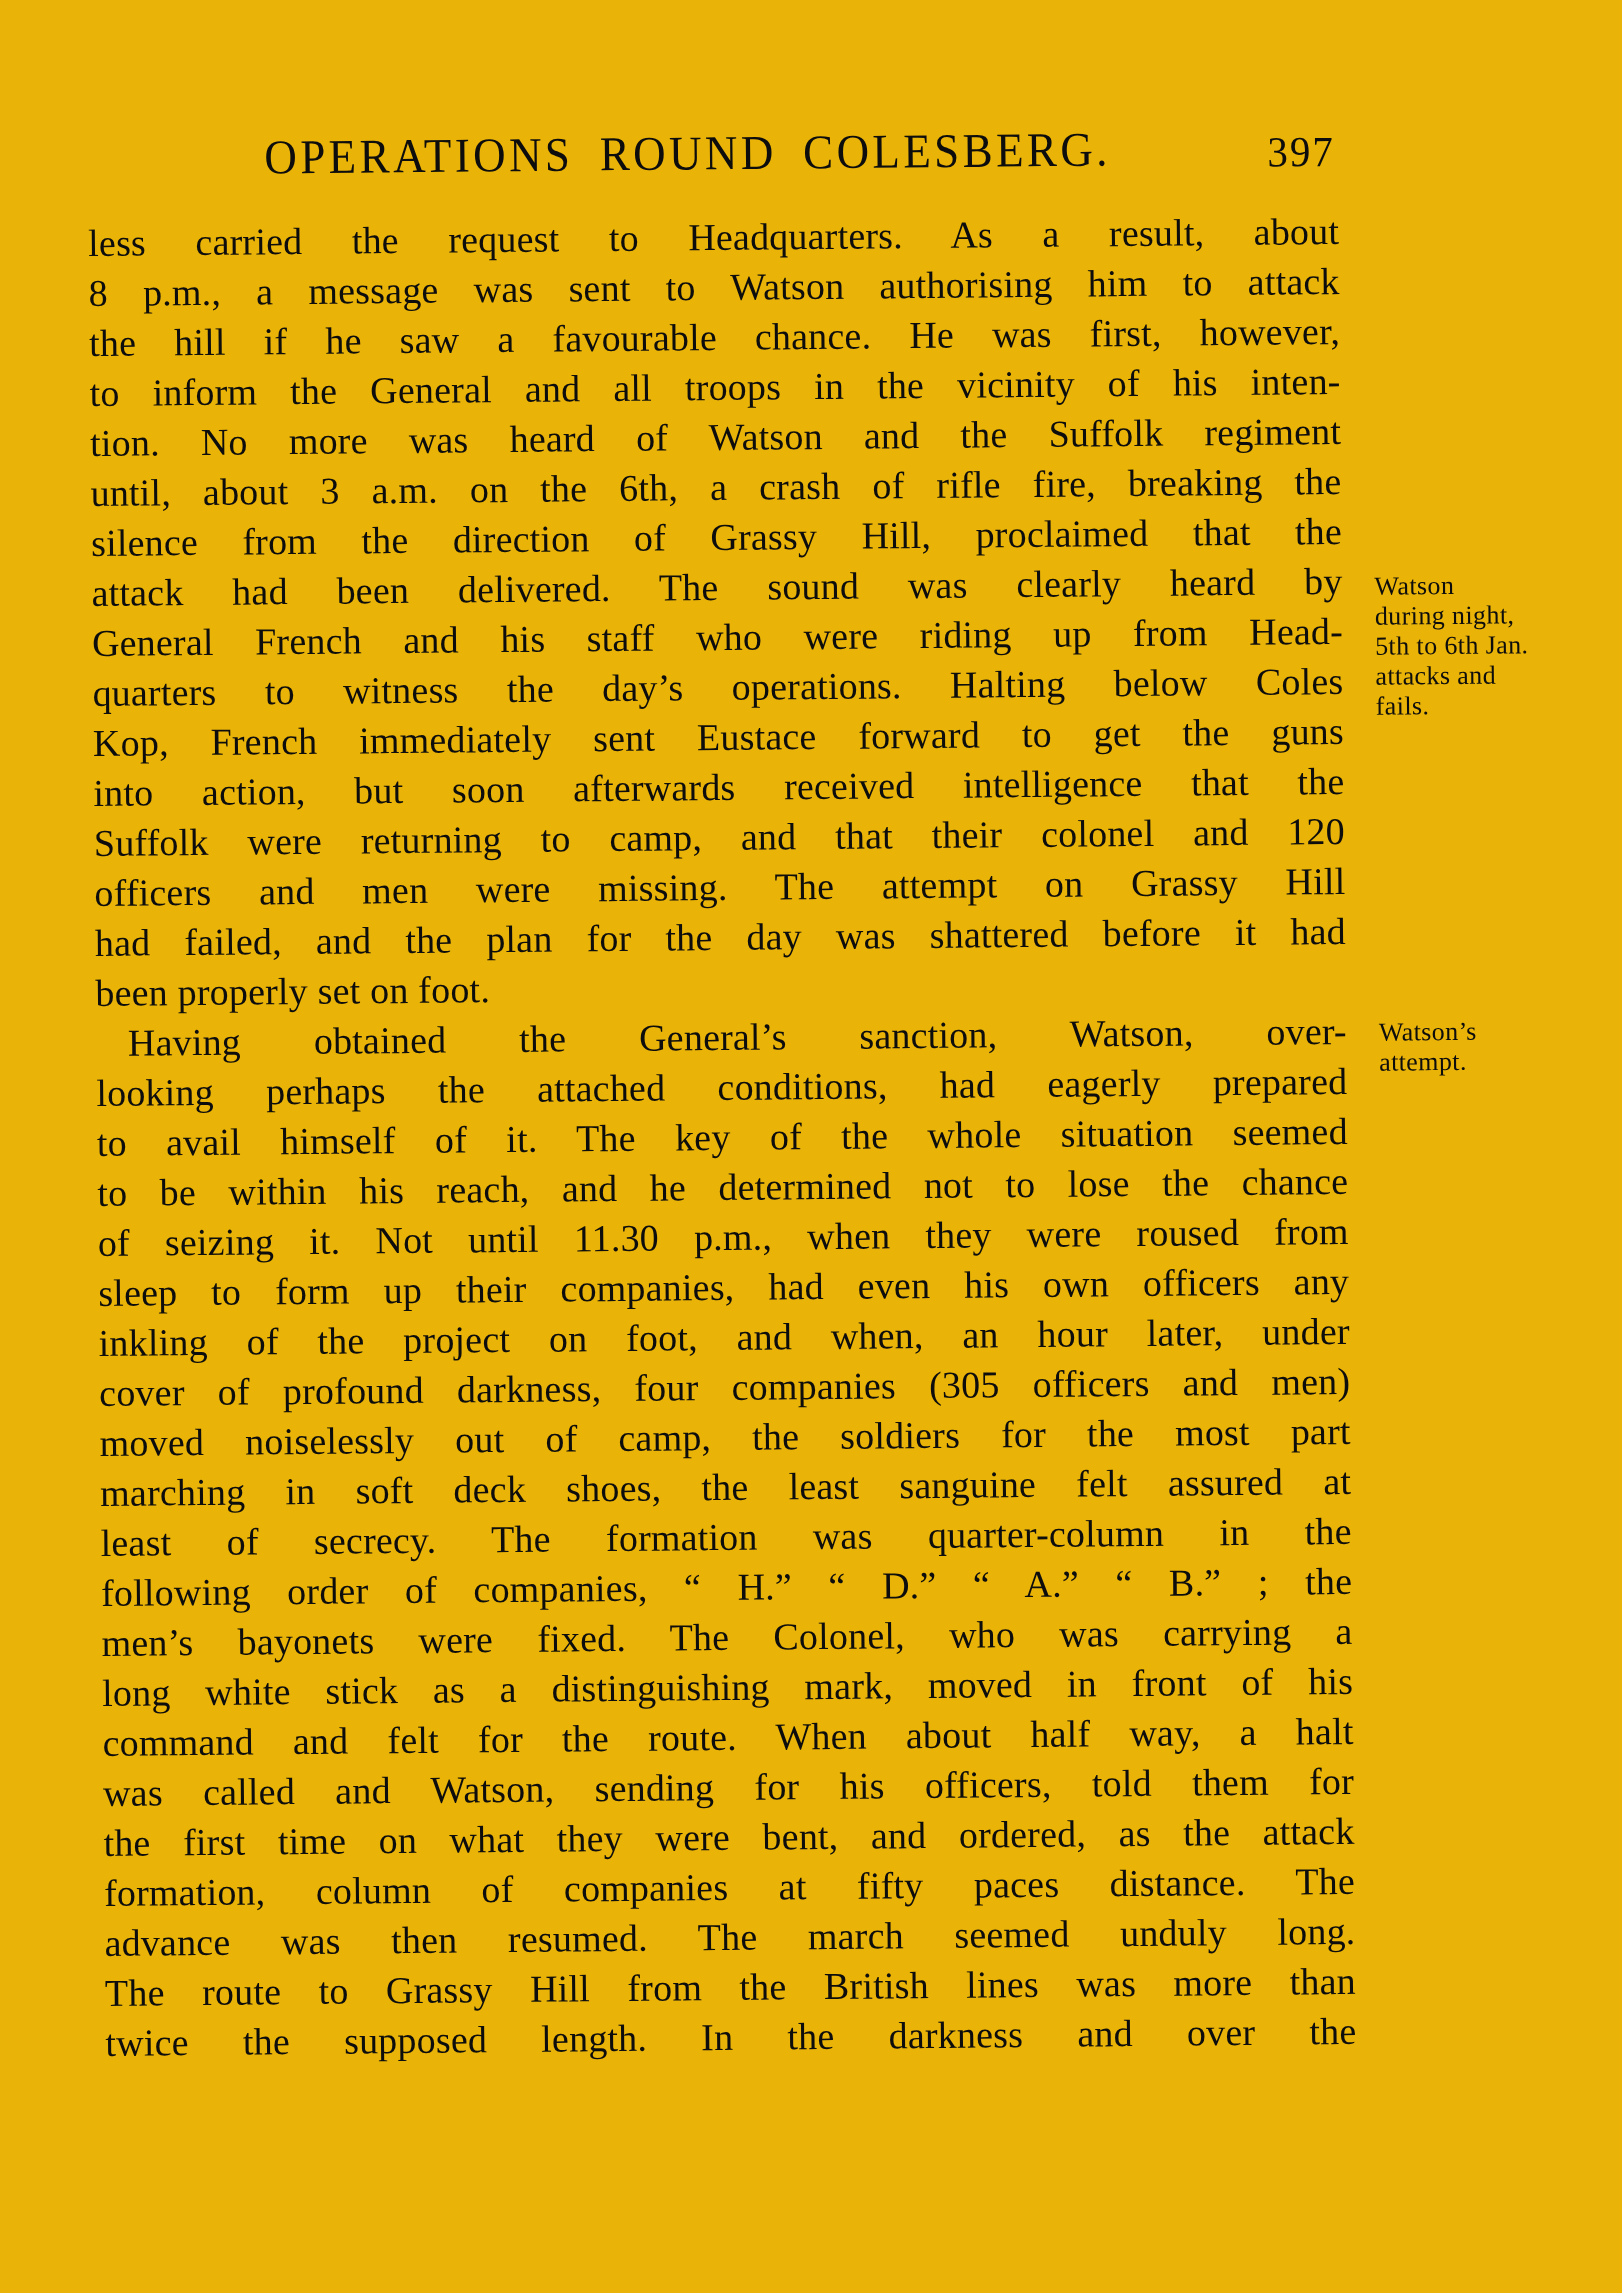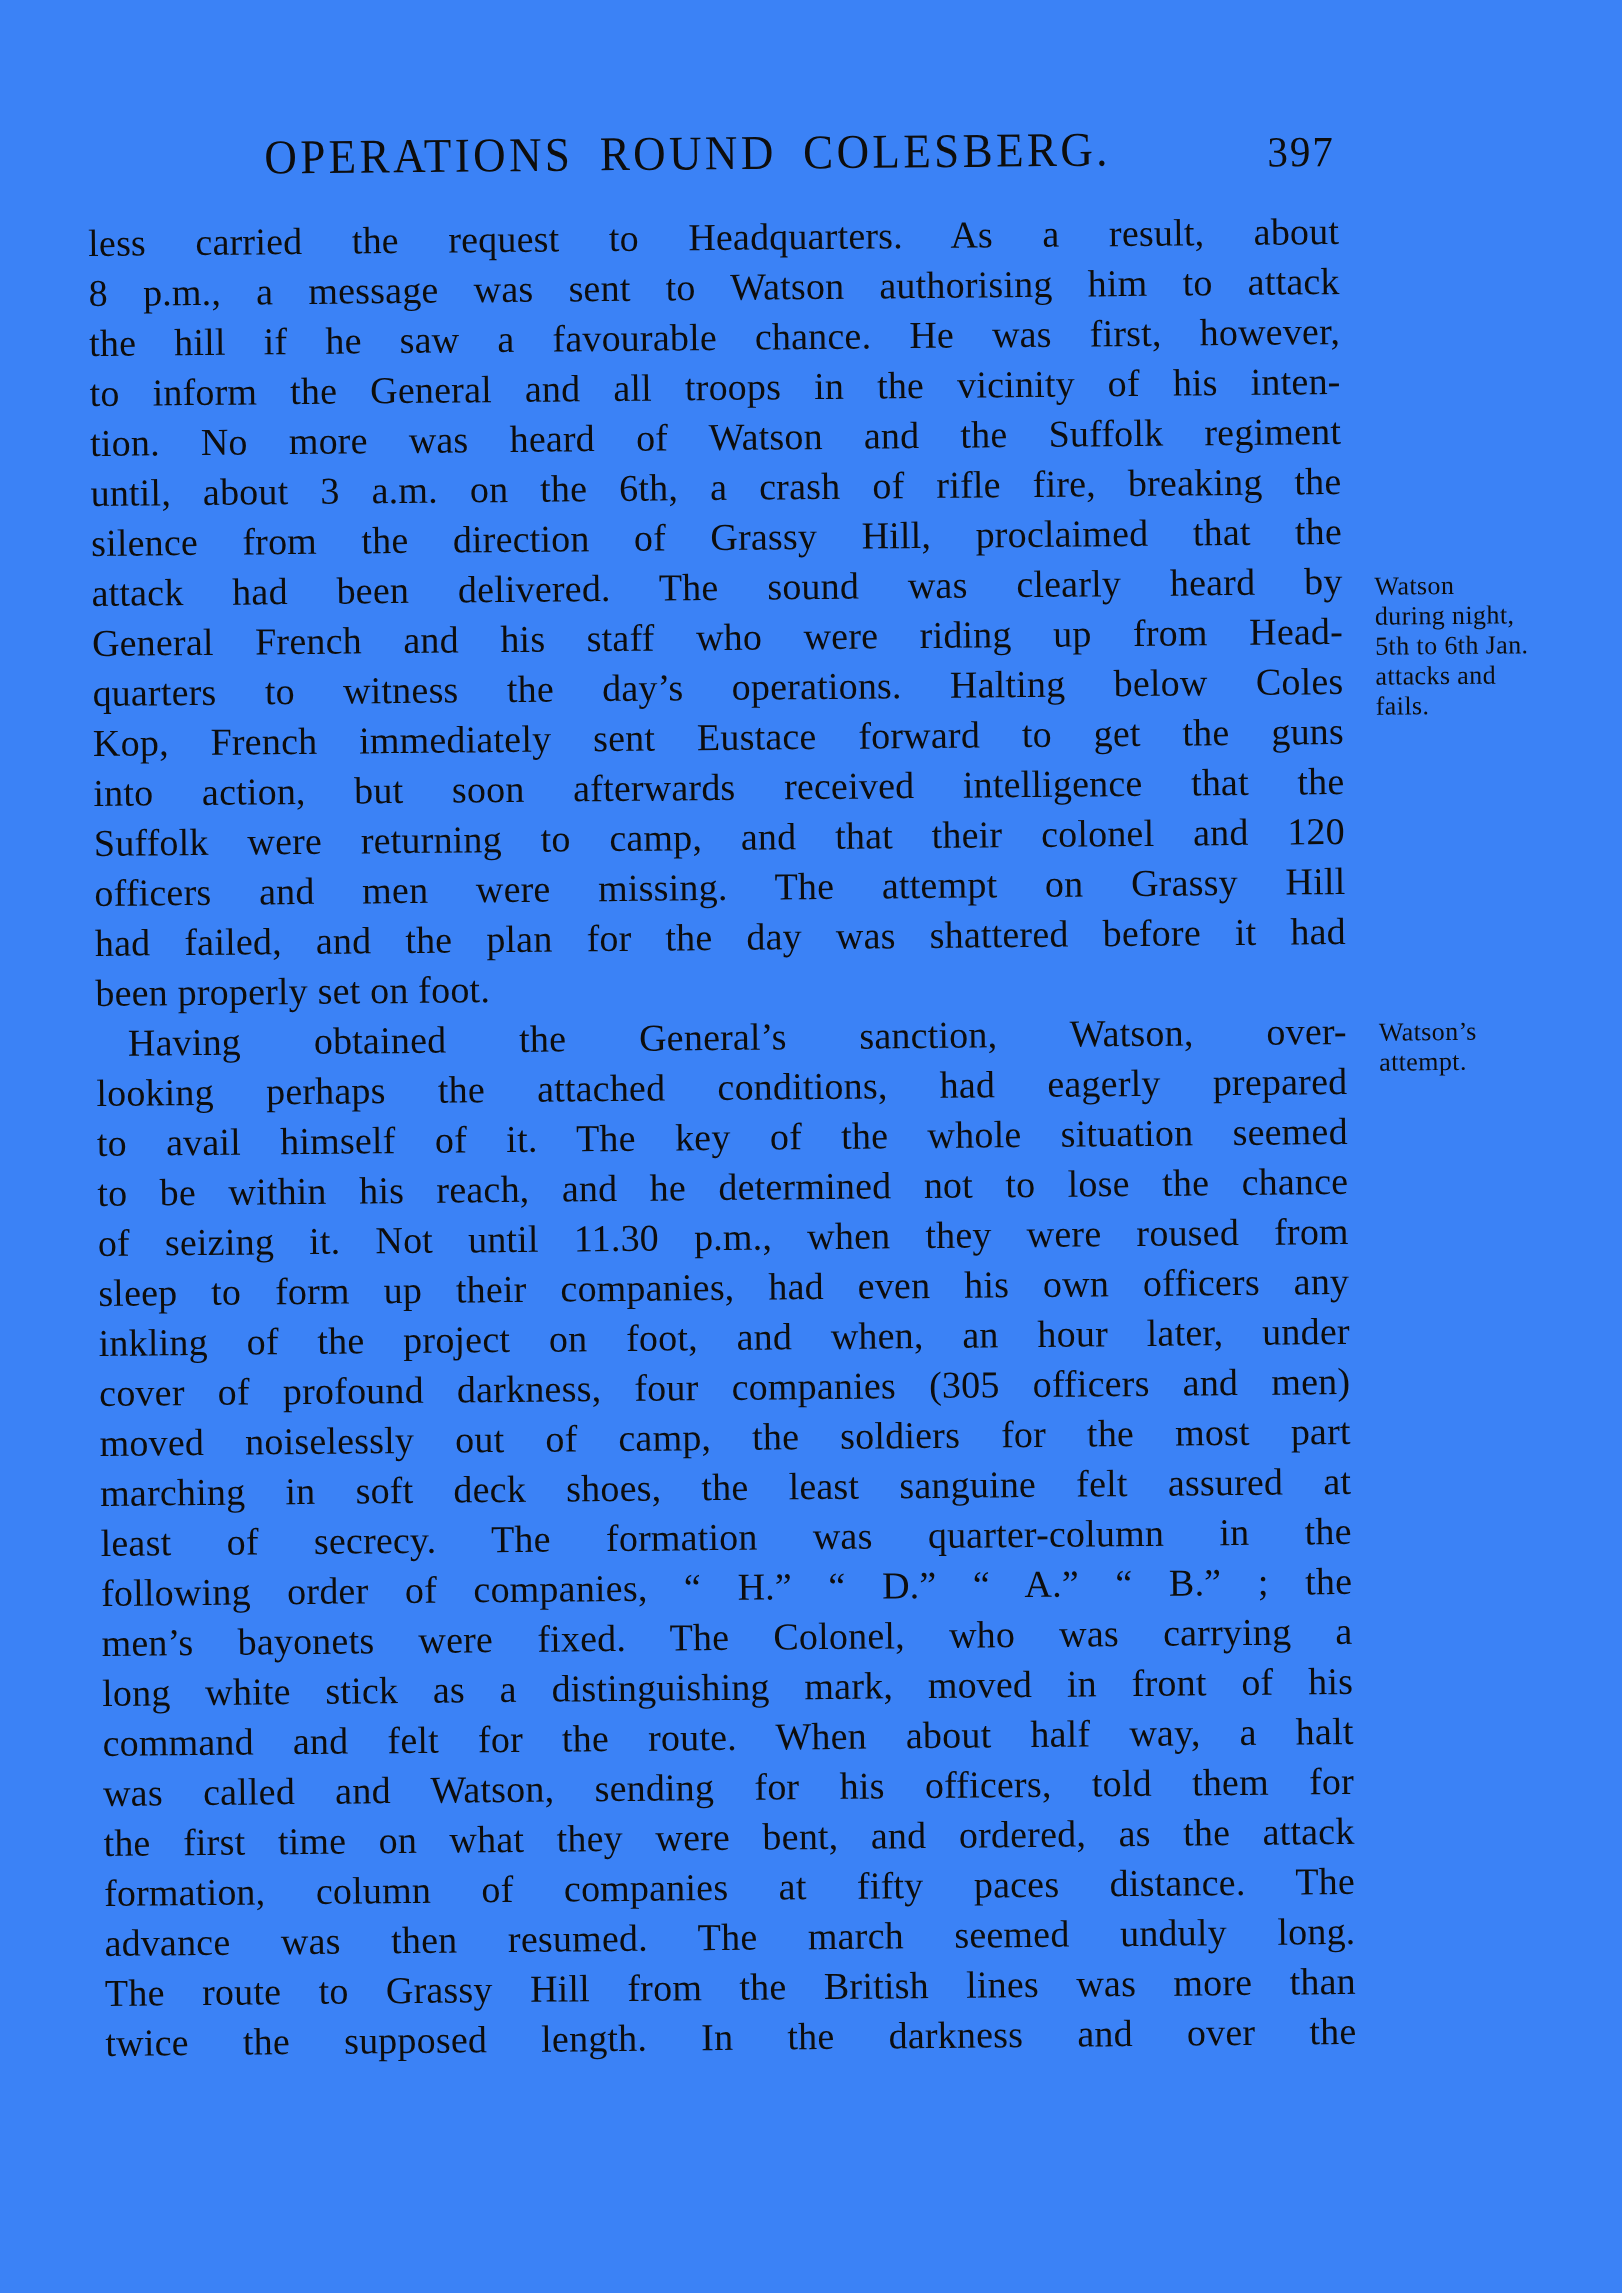--- a/index.html
+++ b/index.html
@@ -1,20 +1,20 @@
 <!DOCTYPE html>
 <html><head>
 <meta charset="utf-8">
 <style>
   html, body { margin: 0; padding: 0; }
   .page {
     position: relative;
     width: 1623px;
     height: 2294px;
-    background: #3b82f6;
+    background: #eab308;
     overflow: hidden;
     font-family: "Liberation Serif", "DejaVu Serif", serif;
     color: #0d0d0d;
   }
   .scan {
     position: absolute;
     inset: 0;
     transform: rotate(-0.55deg);
     transform-origin: 88px 224px;
   }

